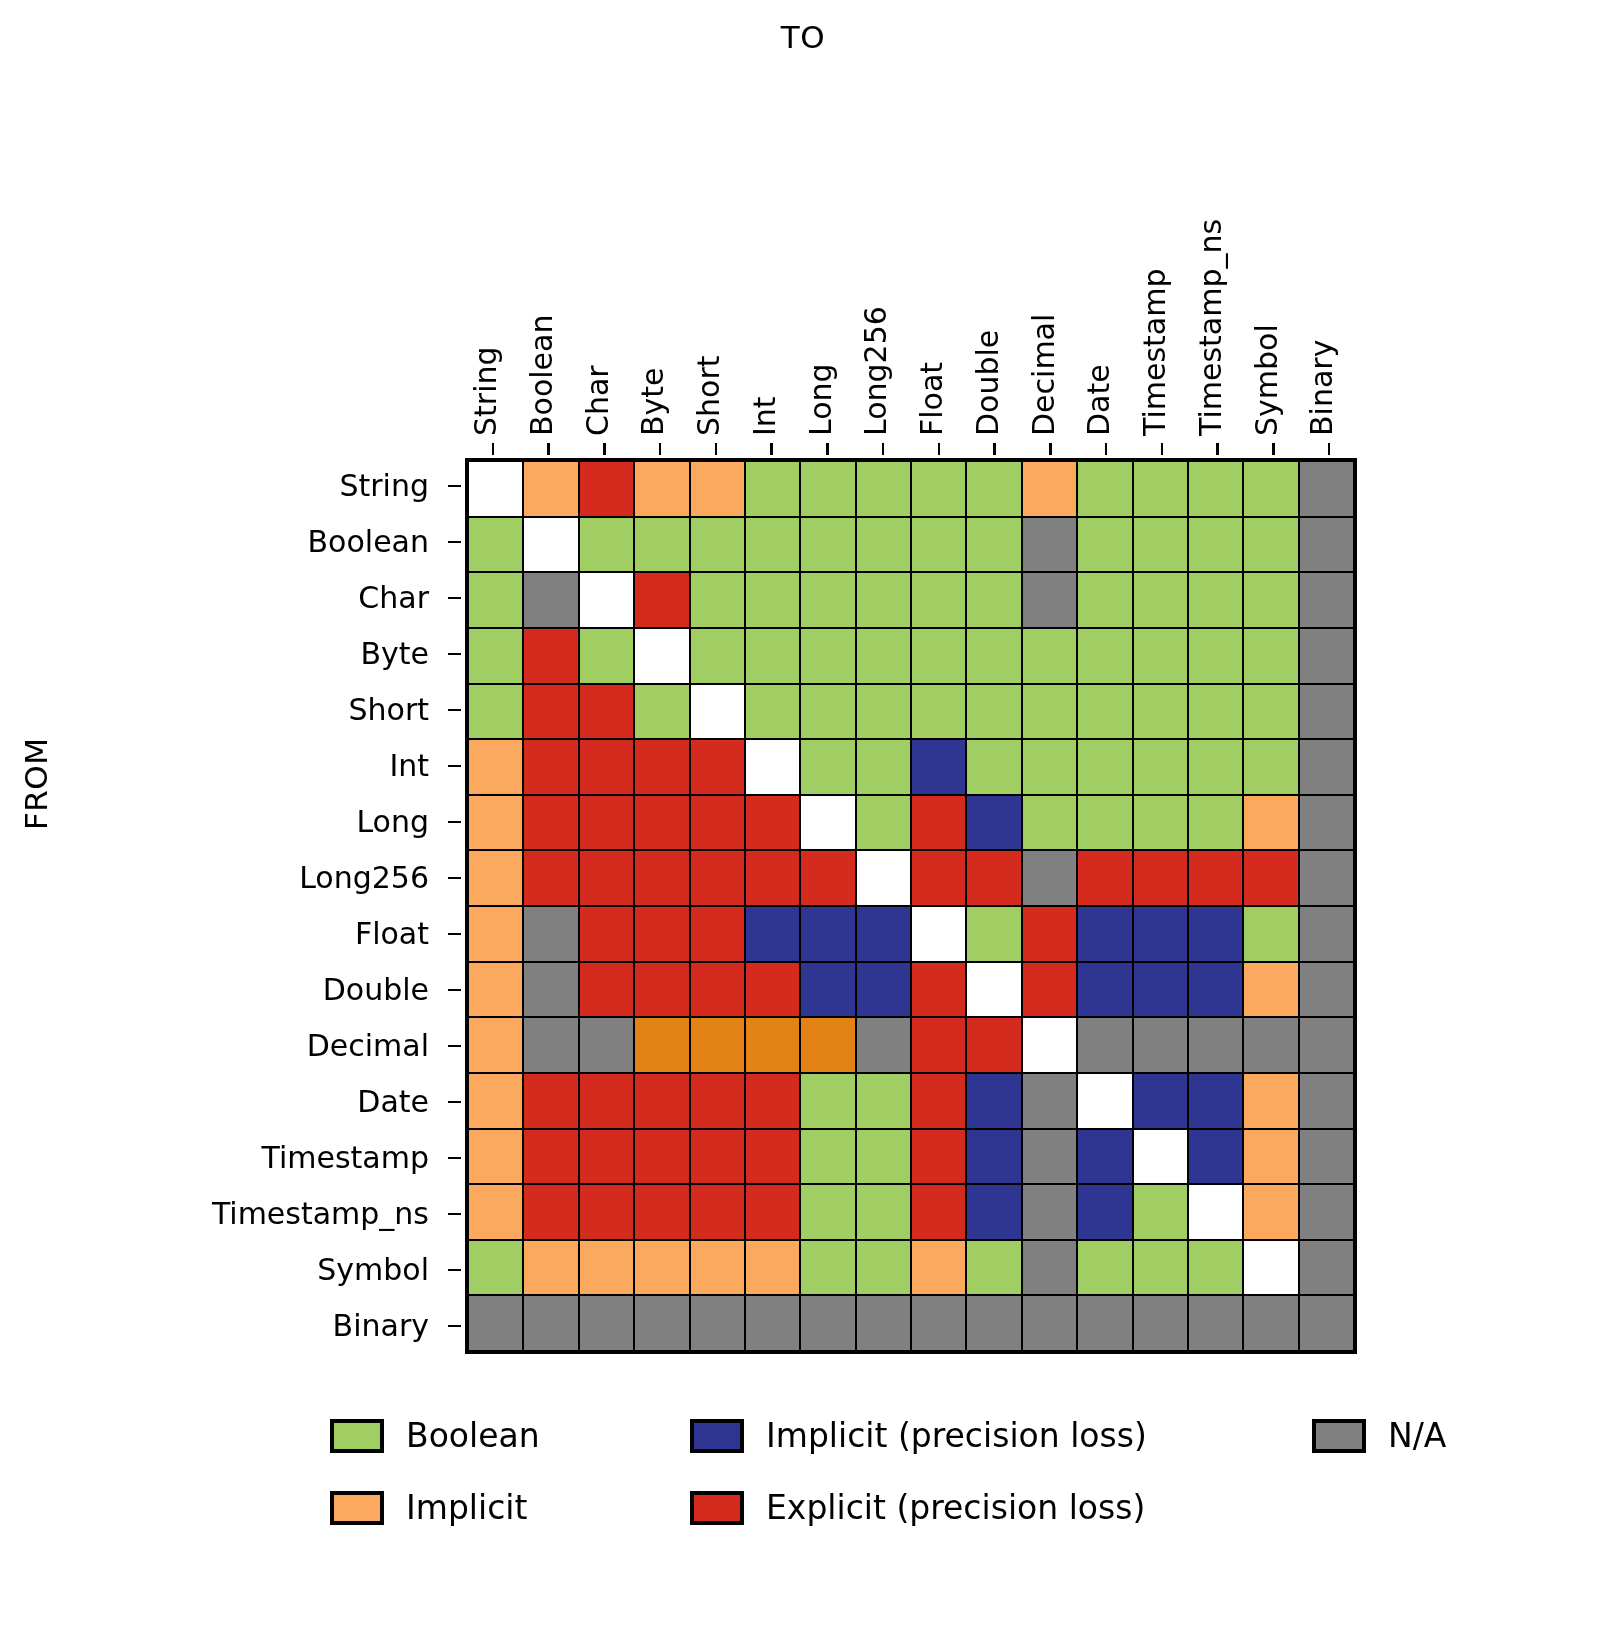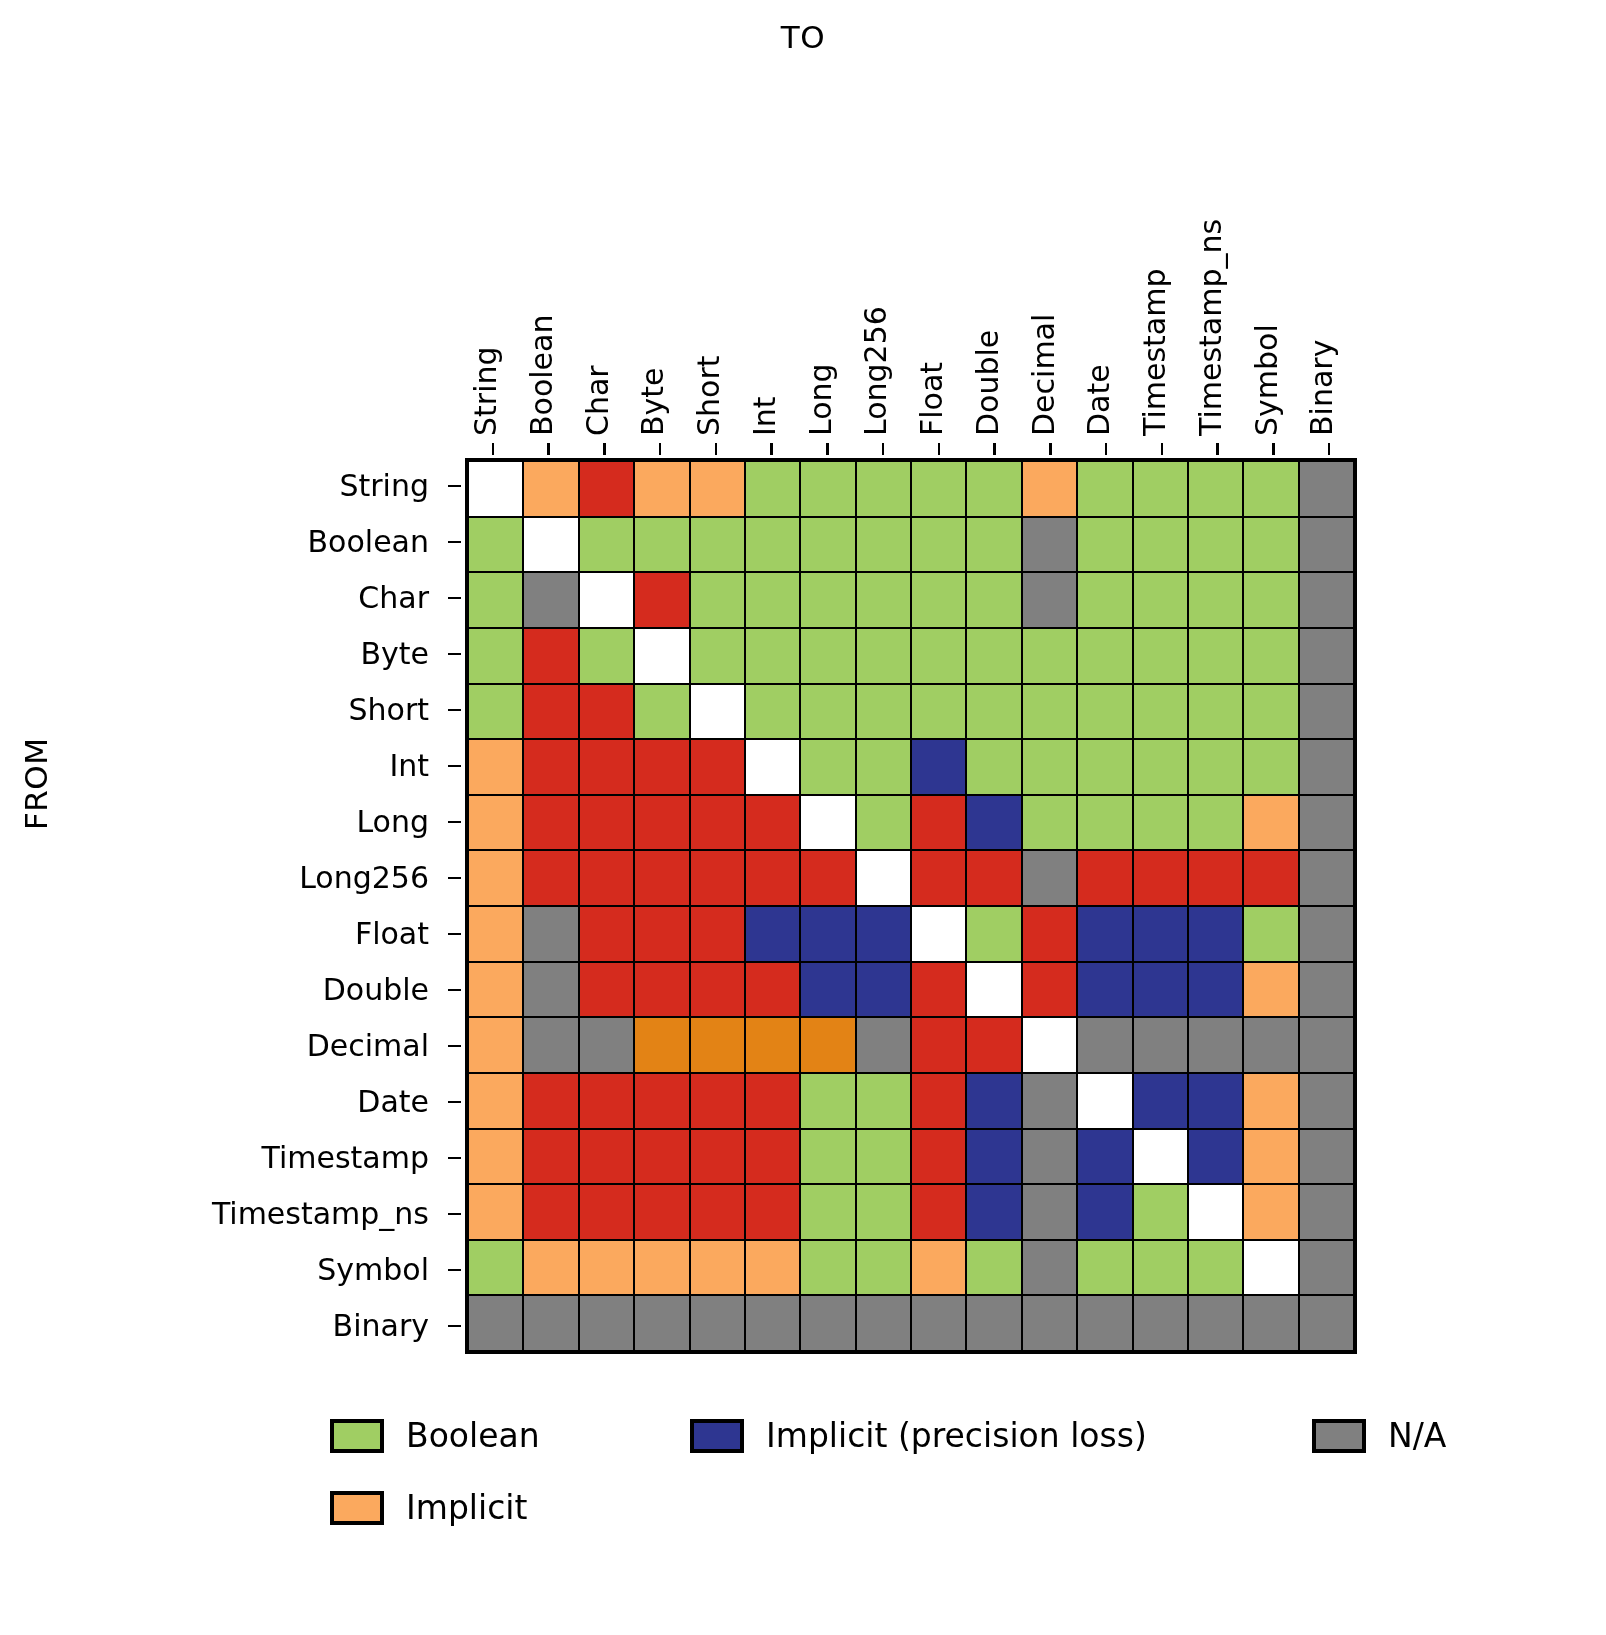--- a/index.html
+++ b/index.html
@@ -536,13 +536,17 @@
       <div class="legend-label">Implicit (precision loss)</div>
     </div>
     <div class="legend-entry" style="left: 1312px; top: 20px;">
       <div class="swatch" style="background: rgb(128, 128, 128);"></div>
       <div class="legend-label">N/A</div>
     </div>
     <div class="legend-entry" style="left: 330px; top: 92px;">
       <div class="swatch" style="background: rgb(251, 169, 94);"></div>
       <div class="legend-label">Implicit</div>
     </div>
+    <div class="legend-entry" style="left: 690px; top: 92px;">
+      <div class="swatch" style="background: rgb(213, 43, 30);"></div>
+      <div class="legend-label">Explicit (precision loss)</div>
+    </div>
   </div>
 
 </body></html>

